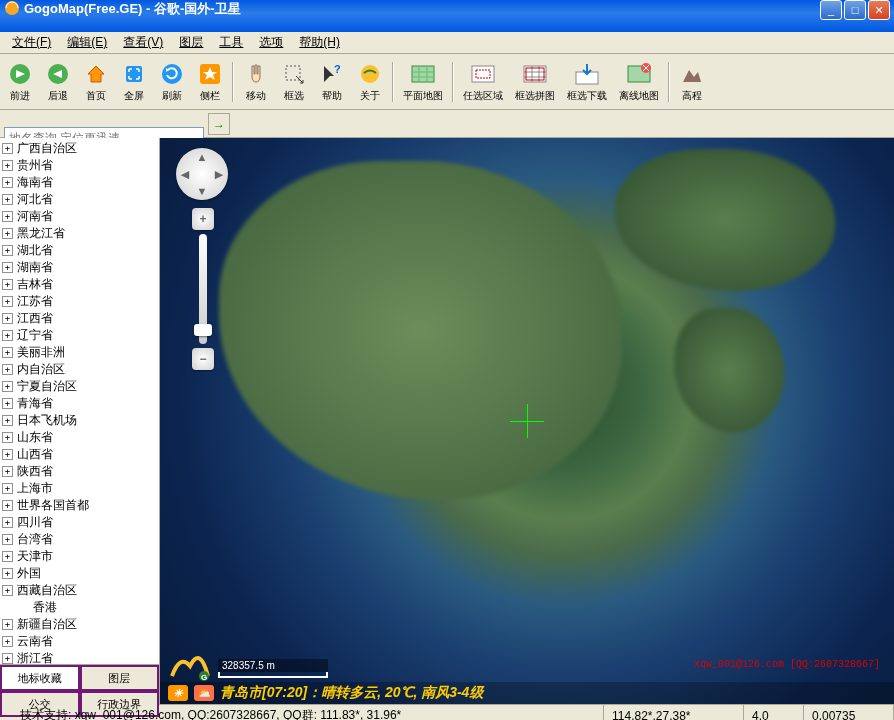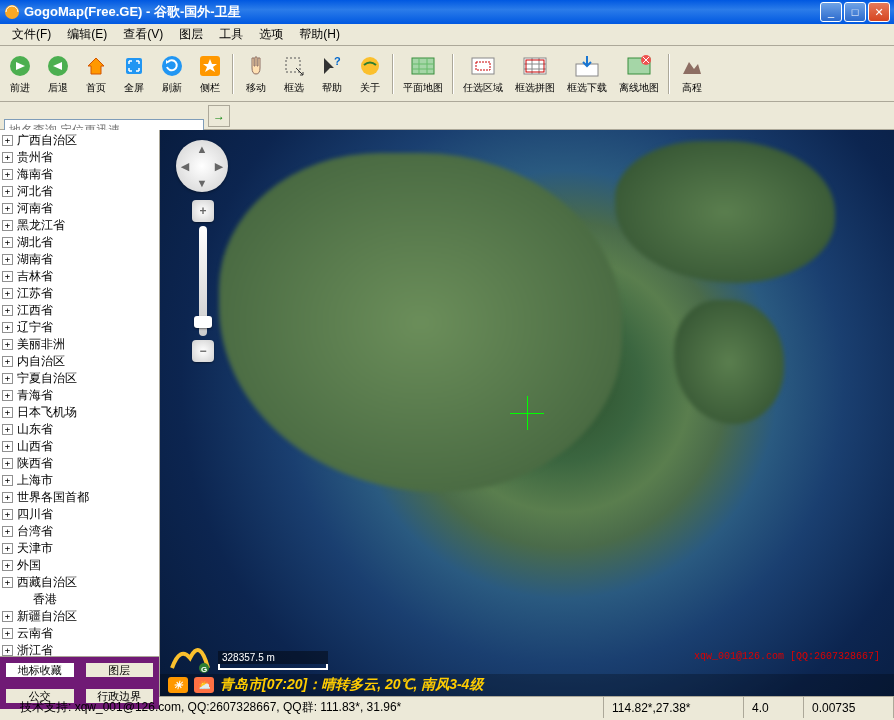--- a/index.html
+++ b/index.html
@@ -1,45 +1,45 @@
 <!DOCTYPE html>
 <html><head>
 <meta charset="utf-8">
 <style>
 * { box-sizing: border-box; margin: 0; padding: 0; }
 body { font-family: SimSun, "Microsoft YaHei", sans-serif; font-size: 12px; background: #ece9d8; overflow: hidden; width: 894px; height: 720px; }
-.titlebar { height: 24px; background: linear-gradient(#0058e1, #2b7ce9 40%, #0058e1); color: #fff; display: flex; align-items: center; padding: 0 4px; }
+.titlebar { height: 32px; background: linear-gradient(#0058e1, #2b7ce9 40%, #0058e1); color: #fff; display: flex; padding: 0 4px; }
 .titlebar-icon { width: 16px; height: 16px; margin-right: 4px; display: inline-flex; align-items: center; justify-content: center; }
 .titlebar-icon svg { width: 16px; height: 16px; }
 .titlebar-text { flex: 1; font-weight: bold; font-size: 13px; }
 .window-controls { display: flex; gap: 2px; }
 .wc-btn { width: 22px; height: 20px; background: linear-gradient(#6fa3e6,#2b6acd); border: 1px solid #fff; border-radius: 3px; color: #fff; display: flex; align-items: center; justify-content: center; font-size: 11px; cursor: pointer; font-family: Arial; }
 .wc-btn.close { background: linear-gradient(#e67a5a,#d64521); }
 .menubar { height: 22px; background: #ece9d8; border-bottom: 1px solid #aca899; display: flex; align-items: center; padding: 0 4px; }
-.menu-item { padding: 2px 8px; cursor: pointer; }
+.menu-item { padding: 2px 8px; cursor: pointer; text-decoration: underline; }
 .toolbar { height: 56px; background: #ece9d8; border-bottom: 1px solid #aca899; display: flex; align-items: center; padding: 2px; gap: 2px; }
 .tb-btn { display: flex; flex-direction: column; align-items: center; justify-content: center; min-width: 34px; height: 48px; padding: 2px 4px; border: 1px solid transparent; cursor: pointer; }
 .tb-btn .ico { width: 26px; height: 26px; display: flex; align-items: center; justify-content: center; }
 .tb-btn .lbl { font-size: 10px; margin-top: 2px; white-space: nowrap; }
 .tb-sep { width: 2px; height: 40px; border-left: 1px solid #aca899; border-right: 1px solid #fff; margin: 0 2px; }
 .searchbar { height: 28px; background: #ece9d8; border-bottom: 1px solid #aca899; display: flex; align-items: center; padding: 2px 4px; gap: 4px; }
 .search-input { width: 200px; height: 22px; border: 1px solid #7f9db9; padding: 0 4px; color: #888; font-size: 12px; margin-top: 28px; }
 .search-go { width: 22px; height: 22px; border: 1px solid #aca899; background: #ece9d8; display: flex; align-items: center; justify-content: center; cursor: pointer; color: #008000; font-weight: bold; }
 .main-area { display: flex; height: 566px; }
 .sidebar { width: 160px; background: #fff; border-right: 1px solid #aca899; display: flex; flex-direction: column; }
 .tree-container { flex: 1; overflow: hidden; position: relative; }
 .tree { overflow-y: auto; height: 100%; padding: 2px; }
 .tree::-webkit-scrollbar { width: 16px; }
 .tree::-webkit-scrollbar-track { background: #f1efe2; border: 1px solid #dcd8c0; }
 .tree::-webkit-scrollbar-thumb { background: linear-gradient(90deg,#e6e6e6,#c8c8c8); border: 1px solid #a0a0a0; }
 .tree-item { display: flex; align-items: center; height: 17px; white-space: nowrap; }
 .tree-expander { width: 11px; height: 11px; border: 1px solid #919191; background: #fff; display: inline-flex; align-items: center; justify-content: center; margin-right: 4px; font-size: 9px; line-height: 1; cursor: pointer; font-family: monospace; }
 .tree-label { cursor: pointer; }
 .sidebar-tabs { height: 40px; border-top: 1px solid #aca899; background: #ece9d8; display: flex; flex-wrap: wrap; }
-.st-tab { flex: 1 1 50%; height: 26px; border: 6px solid #701a75; display: flex; align-items: center; justify-content: center; cursor: pointer; font-size: 11px; background: #ece9d8; }
+.st-tab { flex: 1 1 50%; height: 26px; border: 2px solid #701a75; display: flex; align-items: center; justify-content: center; cursor: pointer; font-size: 11px; background: #ece9d8; }
 .st-tab.active { background: #fff; }
 .map-area { flex: 1; position: relative; background: radial-gradient(circle at 55% 45%, #2a4d2a 0%, #3b6640 15%, #5a7e4e 25%, #4a6b4a 32%, #2a5a80 42%, #1a3f70 55%, #0c2550 75%, #071a3a 100%); overflow: hidden; }
 .land-shape { position:absolute; border-radius: 40% 50% 45% 55%; filter: blur(2px); }
 .pan-control { position: absolute; top: 10px; left: 16px; width: 52px; height: 52px; }
 .pan-ring { width: 52px; height: 52px; border-radius: 50%; background: radial-gradient(#fff,#d0d0d0); box-shadow: 0 1px 3px rgba(0,0,0,0.4); position: relative; }
 .pan-arrow { position: absolute; font-size: 11px; color: #666; cursor: pointer; width: 14px; height: 14px; display: flex; align-items: center; justify-content: center; }
 .zoom-control { position: absolute; top: 70px; left: 32px; width: 22px; display: flex; flex-direction: column; align-items: center; }
 .zoom-btn { width: 22px; height: 22px; background: radial-gradient(#fff,#d0d0d0); border-radius: 4px; box-shadow: 0 1px 2px rgba(0,0,0,0.4); display: flex; align-items: center; justify-content: center; cursor: pointer; font-weight: bold; color: #666; }
 .zoom-track { width: 8px; height: 110px; background: linear-gradient(#fff,#ccc); border-radius: 4px; margin: 4px 0; position: relative; }
 .zoom-handle { position: absolute; width: 18px; height: 12px; left: -5px; top: 90px; background: #fff; border-radius: 3px; box-shadow: 0 1px 2px rgba(0,0,0,0.5); cursor: pointer; }

